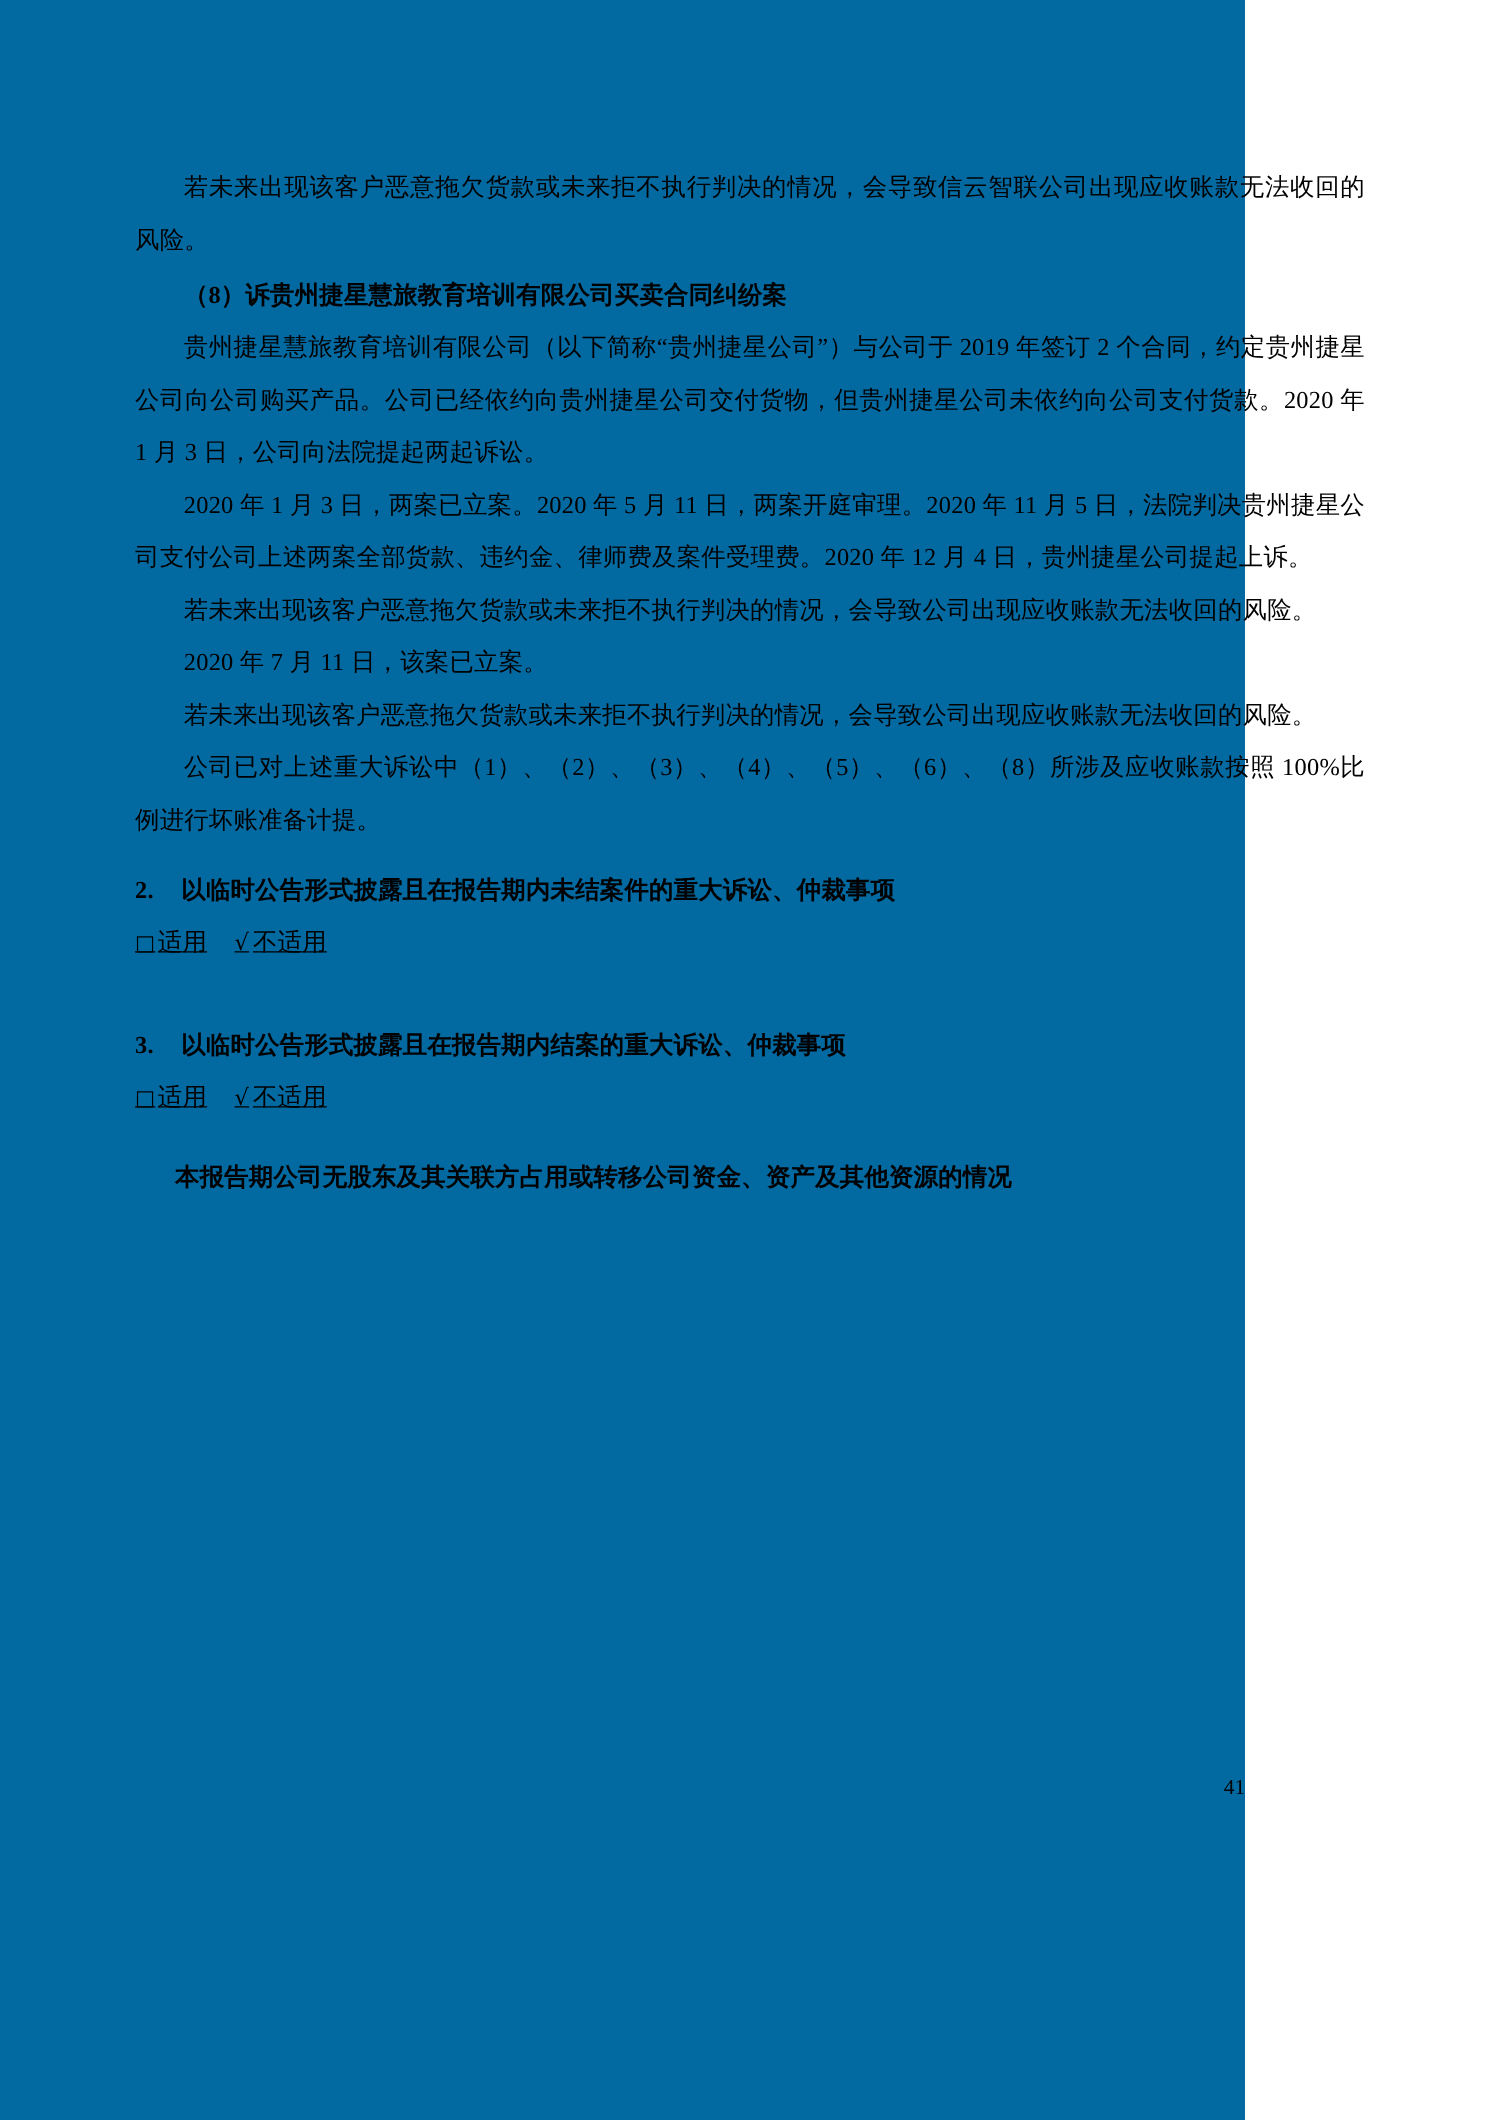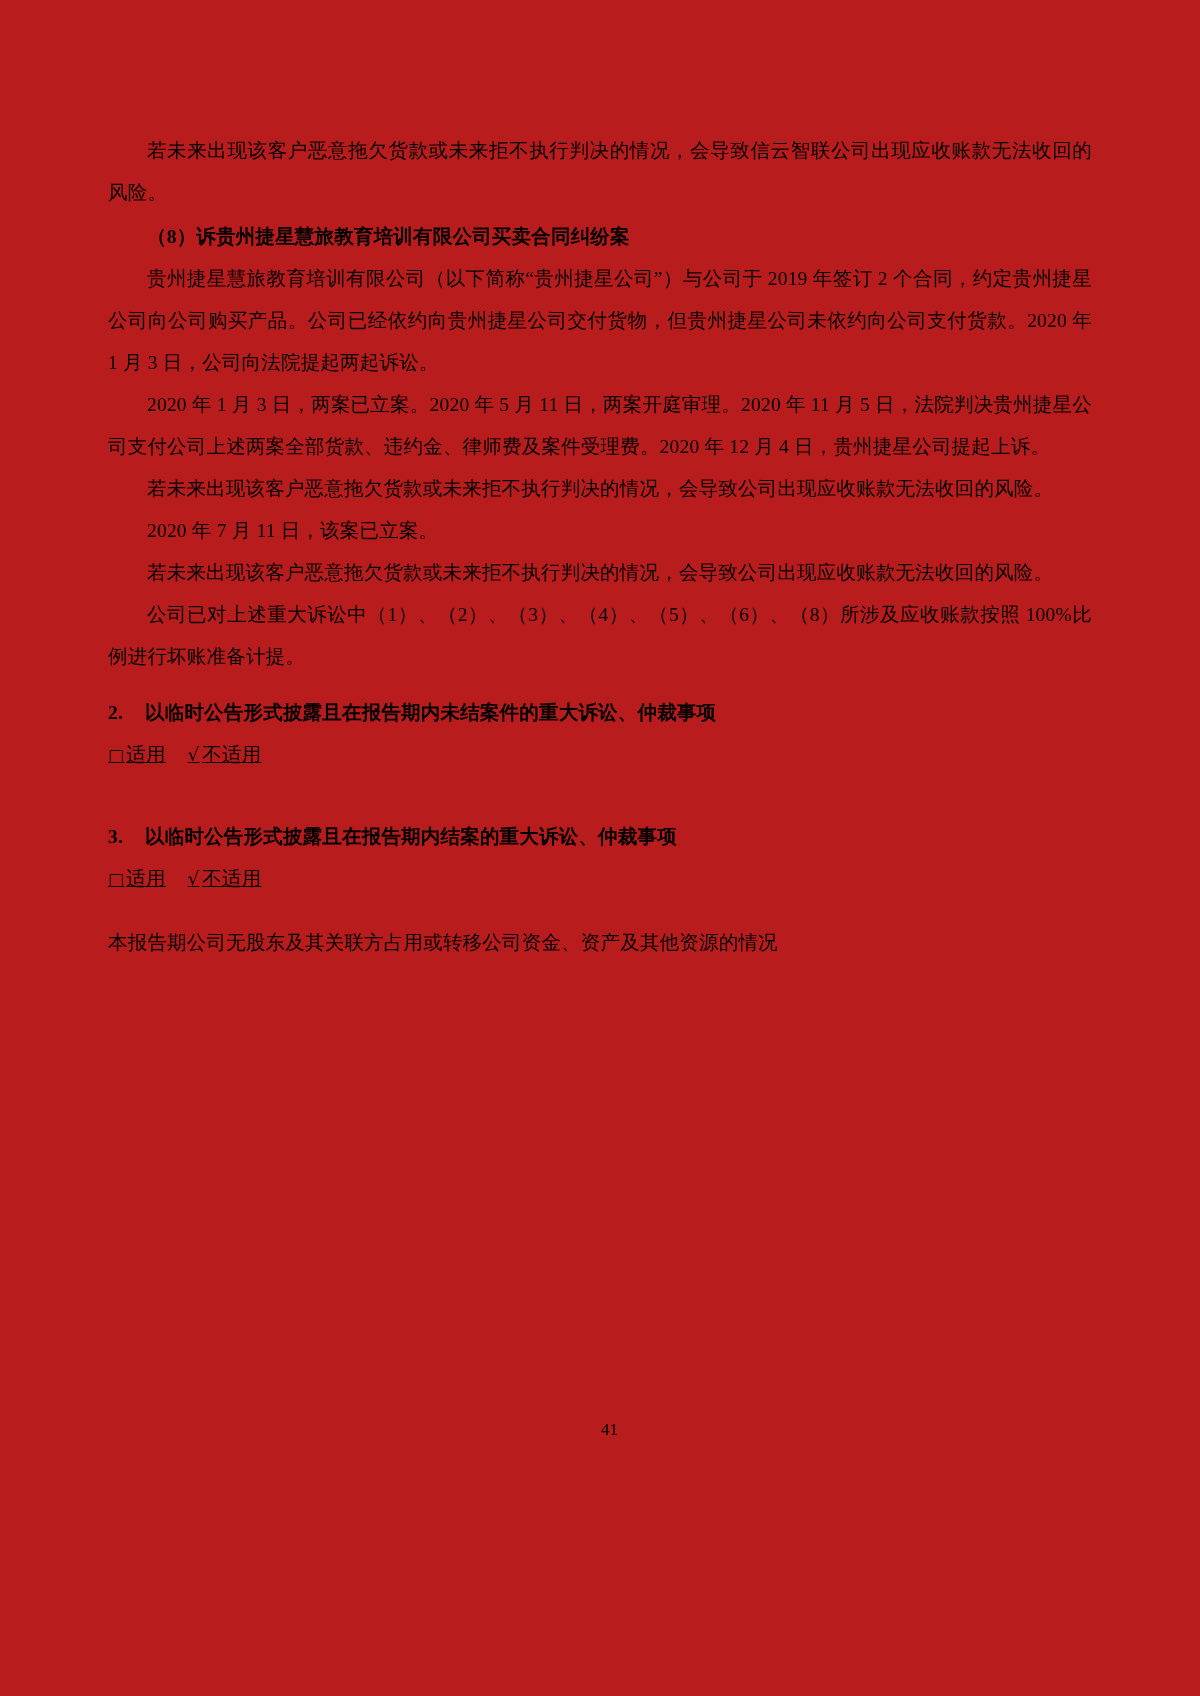--- a/index.html
+++ b/index.html
@@ -8,25 +8,25 @@
     background: #ffffff;
   }
   body {
     width: 1200px;
     height: 1696px;
     font-family: "Liberation Serif", "DejaVu Serif", serif;
     color: #000000;
   }
   .page {
     position: relative;
-    width: 1200px;
+    width: 996px;
     height: 1696px;
     box-sizing: border-box;
     padding: 130px 108px 0 108px;
-    background: #b91c1c;
+    background: #0369a1;
   }
   .doc-body {
     width: 984px;
   }
   p {
     margin: 0;
     font-size: 19.5px;
     line-height: 42px;
     text-align: justify;
     text-justify: inter-ideograph;
@@ -71,30 +71,31 @@
     font-size: 17px;
     margin-right: 2px;
   }
   .applic .opt .check {
     font-family: "DejaVu Sans", sans-serif;
     font-size: 18px;
     margin-right: 3px;
   }
   .gap-md { height: 26px; }
   .bold-para {
-    font-weight: normal;
+    font-weight: bold;
     text-indent: 0;
     margin-top: 22px;
+    margin-left: 32px;
   }
   .page-number {
     position: absolute;
     left: 0;
     right: 0;
     top: 1420px;
-    text-align: center;
+    text-align: right;
     font-size: 17px;
     font-family: "Liberation Serif", serif;
     padding-left: 19px;
   }
 </style>
 </head>
 <body>
 
 <div class="page">
   <div class="doc-body">

